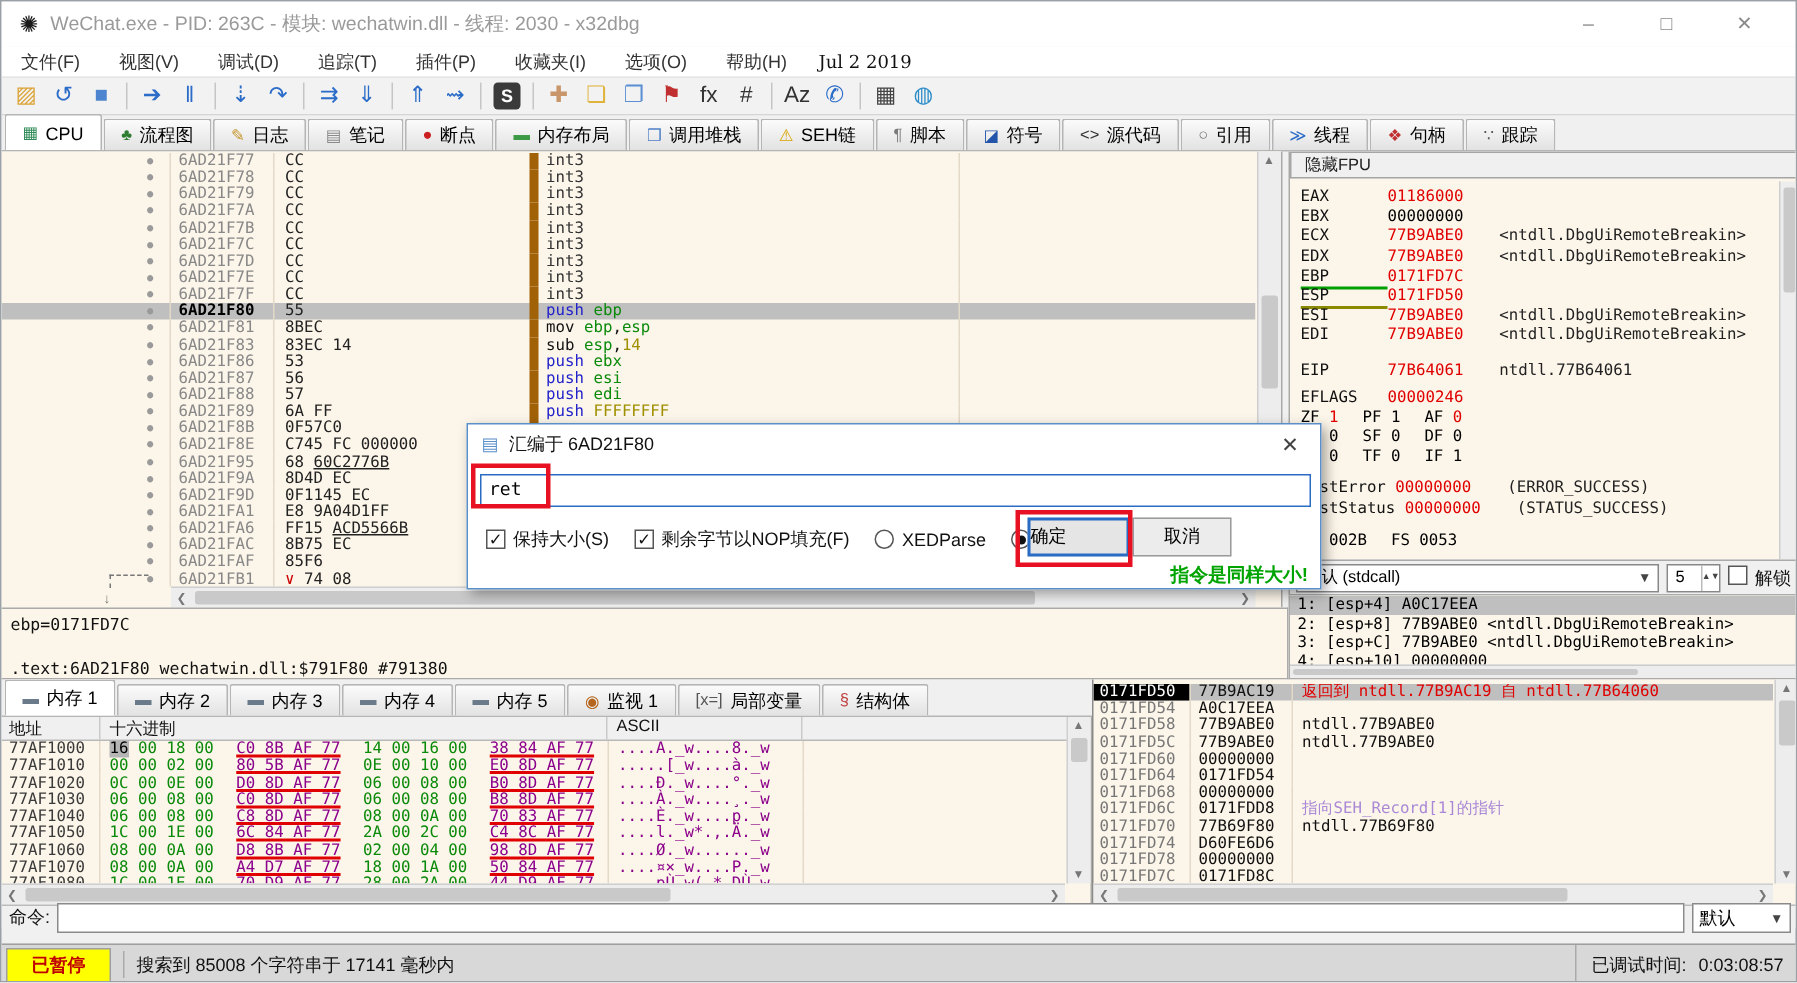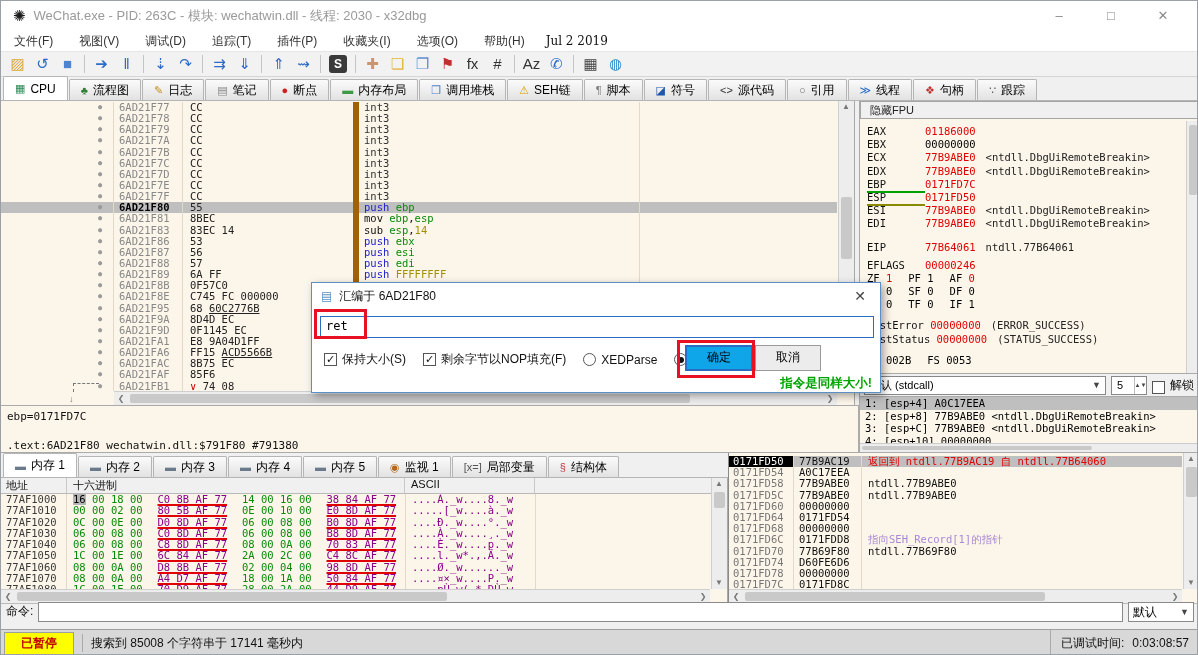--- a/index.html
+++ b/index.html
@@ -52,32 +52,32 @@
 .infoline2{margin-top:16px}
 
 .regpanel{position:absolute;left:858px;top:100px;width:340px;height:272px;background:#fcf5e9;border-left:1px solid #a9a9a9}
 .fpubtn{height:18px;background:#f0f0f0;border:1px solid #a5a5a5;font-size:11px;line-height:16px;padding-left:9px;color:#222}
 .regrows{position:absolute;left:7px;top:24px;right:16px;bottom:2px;font-family:"DejaVu Sans Mono",monospace;font-size:10.5px;line-height:13.2px;white-space:pre;overflow:hidden}
 .rline{height:13.2px}
 .regname{display:inline-block;width:58px;color:#111}
 .u-green{border-bottom:2px solid #00a000}
 .u-olive{border-bottom:2px solid #8a8a00}
 .red{color:#e00000}
-.regcomment{margin-left:10px;color:#222}
+.regcomment{margin-left:24px;color:#222}
 .flaggrp{margin-right:16px}
 .pairname{color:#111}
 
 .convrow{position:absolute;left:858px;top:372px;width:340px;height:24px;background:#f0f0f0;border:1px solid #aaa;display:flex;align-items:center;padding:0 4px;gap:5px}
 .combo{flex:1;height:19px;background:#fff;border:1px solid #888;font-size:11px;line-height:17px;padding:0 5px;position:relative}
 .combo .arr{position:absolute;right:4px;top:0;font-size:9px;color:#444}
 .spin{width:36px;height:19px;background:#fff;border:1px solid #888;display:flex;font-size:11px}
 .spin .val{flex:1;padding-left:5px;line-height:17px}
 .spin .arrs{width:12px;border-left:1px solid #bbb;font-size:6px;color:#444;display:flex;flex-direction:column;align-items:center;justify-content:center}
 .cbx{width:13px;height:13px;border:1px solid #555;background:#fff;display:inline-flex;align-items:center;justify-content:center;font-size:11px;color:#111;flex:none}
-.unlock{display:flex;align-items:flex-end;gap:5px;font-size:12px;color:#111}
+.unlock{display:flex;align-items:flex-start;gap:5px;font-size:12px;color:#111}
 
 .argspanel{position:absolute;left:858px;top:396px;width:340px;height:56px;background:#fcf5e9;border:1px solid #aaa;border-top:none;overflow:hidden}
 .arow{height:12.6px;line-height:12.6px;font-family:"DejaVu Sans Mono",monospace;font-size:10.5px;white-space:pre;padding-left:5px}
 .arow.sel{background:#bfbfbf}
 .argsscroll{position:absolute;left:0;right:0;bottom:0;height:9px;background:#ededed;border-top:1px solid #ccc}
 .argsscroll .thumbh{left:2px;width:230px}
 
 .memtabs{position:absolute;left:0;top:452px;width:727px;height:25px;background:#f0f0f0;display:flex;align-items:flex-end;padding-left:2px;border-bottom:1px solid #b5b5b5}
 
 .mempanel{position:absolute;left:0;top:477px;width:727px;height:125px;background:#fcf5e9;border-right:1px solid #a9a9a9}
@@ -120,21 +120,21 @@
 
 .dialog{position:absolute;left:310px;top:281px;width:570px;height:111px;background:#fff;border:1px solid #5a8fc8;box-shadow:3px 3px 8px rgba(0,0,0,.35);z-index:40}
 .dlg-title{height:26px;display:flex;align-items:center;padding:0 9px;font-size:12px;color:#111}
 .dlg-icon{color:#5a8fc8;margin-right:7px;font-size:12px}
 .dlg-close{margin-left:auto;color:#444;font-size:14px;width:22px;text-align:center}
 .dlg-input{position:absolute;left:8px;top:33px;width:554px;height:22px;border:1px solid #2a6bc4;background:#fff;font-family:"DejaVu Sans Mono",monospace;font-size:12px;padding:2px 5px;color:#000}
 .dlg-opts{position:absolute;left:12px;top:64px;height:25px;display:flex;align-items:center;gap:7px;font-size:12px;color:#111}
 .optlabel{margin-right:10px}
 .rad{width:13px;height:13px;border:1px solid #555;border-radius:50%;display:inline-flex;align-items:center;justify-content:center;flex:none}
 .rad .dotin{width:6px;height:6px;border-radius:50%;background:#111}
-.dlg-ok{position:absolute;left:373px;top:62px;width:68px;height:26px;border:2px solid #2a6bc4;background:#0ea5e9;text-align:center;line-height:21px;font-size:12px}
+.dlg-ok{position:absolute;left:373px;top:62px;width:68px;height:26px;border:2px solid #2a6bc4;background:#e5e5e5;line-height:21px;font-size:12px}
 .dlg-cancel{position:absolute;left:443px;top:62px;width:66px;height:26px;border:1px solid #9a9a9a;background:#ececec;text-align:center;line-height:23px;font-size:12px}
 .dlg-hint{position:absolute;right:8px;bottom:0;color:#00a400;font-weight:bold;font-size:12.5px}
 
 .ann{position:absolute;border:3px solid #e81123;z-index:50;pointer-events:none}
 #ann-input{left:313px;top:308px;width:53px;height:30px}
 #ann-ok{left:676px;top:339px;width:78px;height:38px}
 .rgap{width:100%}
 </style>
 </head>
 <body>

